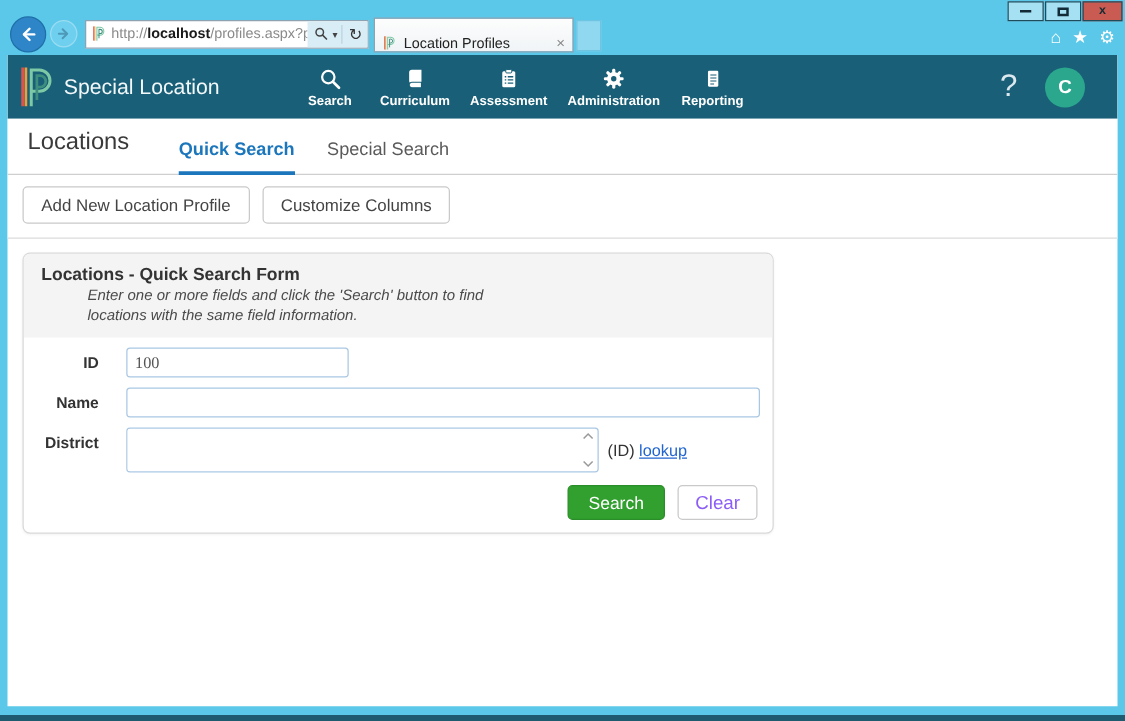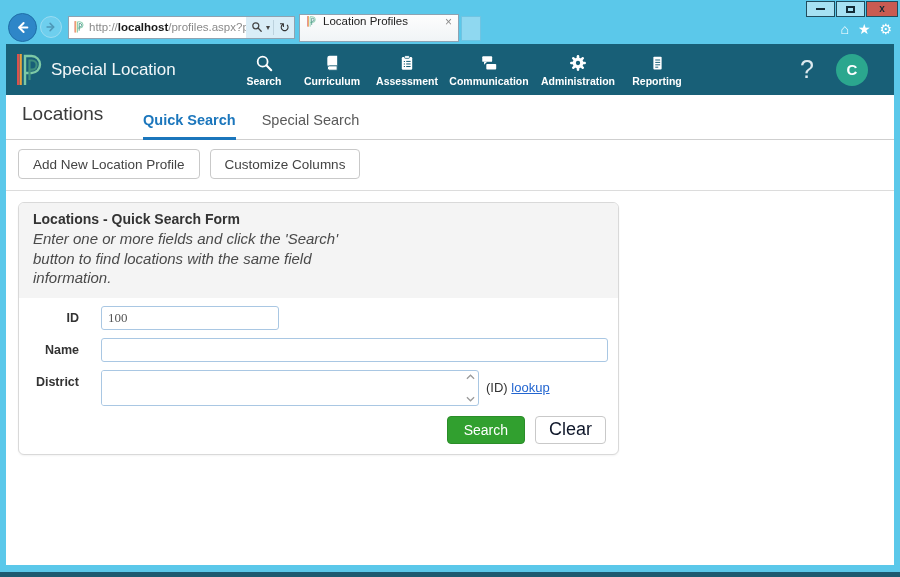--- a/index.html
+++ b/index.html
@@ -30,21 +30,21 @@
   .url-box { width:227px; height:23px; background:#fff; border:1px solid #8EA3B2; display:flex;
              align-items:center; padding-left:4px; overflow:hidden; }
   .url-text { flex:1; font-size:11.5px; white-space:nowrap; overflow:hidden; color:#8A8A8A; margin-left:4px; }
   .url-text b { color:#1A1A1A; font-weight:bold; }
   .url-icons { display:flex; align-items:center; gap:3px; background:#D9EDF7; height:100%; padding:0 4px 0 5px; flex:none; }
   .url-caret { font-size:8px; color:#444; }
   .url-refresh { font-size:13px; color:#333; border-left:1px solid #BCD2DE; padding-left:5px; }
 
   .browser-tab { margin-left:4px; width:160px; height:28px; margin-top:2px;
                  background:linear-gradient(#FDFDFD,#F0F4F6); border:1px solid #8EA3B2;
-                 display:flex; align-items:flex-start; padding:0 6px; }
+                 display:flex; align-items:flex-end; padding:0 6px; }
   .tab-title { font-size:11.5px; color:#222; margin-left:6px; white-space:nowrap; overflow:hidden; flex:1; }
   .tab-close { color:#8A8A8A; font-size:12px; margin-left:4px; }
   .newtab-stub { width:20px; height:25px; margin:3px 0 0 2px; background:#8FD8F0; border:1px solid #6FC4E2; }
 
   
   .browser-body { position:absolute; top:44px; left:6px; right:6px; bottom:12px; background:#fff; overflow:hidden; }
   .bottom-bar { position:absolute; left:0; right:0; bottom:0; height:5px; background:#1E5A70; }
 
   
   .navbar { height:51px; background:#185F77; display:flex; align-items:center; color:#fff; }
@@ -71,21 +71,21 @@
   .toolbar { display:flex; gap:10px; padding:9px 12px 11px; border-bottom:1px solid #DCDCDC; background:#fff; }
   .btn { background:#fff; border:1px solid #C9C9C9; border-radius:4px; color:#444;
          font-size:13.5px; padding:0 14px; height:30px; display:flex; align-items:center; cursor:pointer;
          font-family:"Liberation Sans", sans-serif; }
 
   
   .panel { margin:11px 12px; width:601px; border:1px solid #D9D9D9; border-radius:6px;
            box-shadow:0 1px 2px rgba(0,0,0,.05); overflow:hidden; background:#fff; }
   .panel-header { background:#F4F4F4; padding:8px 14px 10px; }
   .panel-title { font-size:14px; font-weight:bold; color:#333; }
-  .panel-desc { font-size:15px; font-style:italic; color:#4A4A4A; line-height:1.3; max-width:318px; margin-top:2px; }
+  .panel-desc { font-size:12px; font-style:italic; color:#4A4A4A; line-height:1.3; max-width:318px; margin-top:2px;margin-left:37px; }
   .panel-body { padding:8px 10px 10px; }
 
   .form-row { display:flex; align-items:flex-start; margin-bottom:8px; }
   .form-label { width:50px; flex:none; text-align:right; font-weight:bold; font-size:12.5px; color:#333;
                 padding-top:5px; margin-right:22px; }
   .text-input { border:1px solid #A9C7E3; border-radius:3px; height:24px; font-size:13px; color:#555;
                 padding:2px 6px; outline:none; font-family:Liberation Serif, serif; }
   .input-id { width:178px; }
   .input-name { width:548px; }
 
@@ -95,21 +95,21 @@
                     font-family:"Liberation Sans", sans-serif; }
   .district-scroll { width:15px; display:flex; flex-direction:column; justify-content:space-between;
                      align-items:center; padding:3px 0; }
   .row-suffix { align-self:center; font-size:13px; color:#333; margin-left:7px; white-space:nowrap; }
   .lookup-link { color:#2265D0; text-decoration:underline; cursor:pointer; }
 
   .form-actions { display:flex; justify-content:flex-end; gap:10px; margin-top:10px; padding-right:2px; }
   .btn-search { background:#31A02F; border:1px solid #2B8D29; color:#fff; font-size:14px; border-radius:4px;
                 height:28px; padding:0 16px; display:flex; align-items:center; cursor:pointer;
                 font-family:"Liberation Sans", sans-serif; }
-  .btn-clear { background:#fff; border:1px solid #C9C9C9; color:#0f172a; font-size:18px; border-radius:4px;
+  .btn-clear { background:#fff; border:1px solid #C9C9C9; color:#8b5cf6; font-size:15px; border-radius:4px;
                height:28px; padding:0 13px; display:flex; align-items:center; cursor:pointer;
                font-family:"Liberation Sans", sans-serif; }
 </style>
 </head>
 <body>
 
 <div class="window">
 
   <div class="win-btns">
     <div class="win-btn">
@@ -213,30 +213,20 @@
                   <line x1="6" y1="8" x2="7.5" y2="8"></line>
                   <line x1="9" y1="8" x2="14.5" y2="8"></line>
                   <line x1="6" y1="11.2" x2="7.5" y2="11.2"></line>
                   <line x1="9" y1="11.2" x2="14.5" y2="11.2"></line>
                   <line x1="6" y1="14.4" x2="7.5" y2="14.4"></line>
                   <line x1="9" y1="14.4" x2="14.5" y2="14.4"></line>
                 </g>
               </svg>
             </span>
           <span class="nlabel">Assessment</span>
-        </div>
-        <div class="nav-item w-comm">
-          <span class="nicon">
-              <svg width="18" height="18" viewBox="0 0 20 20">
-                <rect x="2.5" y="2.5" width="11" height="6.2" rx="1" fill="#fff"></rect>
-                <path d="M4.5 8.5 v3.4 l3.4 -3.4 z" fill="#fff"></path>
-                <rect x="7" y="11" width="11" height="6.2" rx="1" fill="#fff"></rect>
-              </svg>
-            </span>
-          <span class="nlabel">Communication</span>
         </div>
         <div class="nav-item w-admin">
           <span class="nicon">
               <svg width="18" height="18" viewBox="0 0 20 20">
                 <g fill="#fff">
                   <rect x="8.6" y="1.2" width="2.8" height="17.6" rx="1.2"></rect>
                   <rect x="8.6" y="1.2" width="2.8" height="17.6" rx="1.2" transform="rotate(45 10 10)"></rect>
                   <rect x="8.6" y="1.2" width="2.8" height="17.6" rx="1.2" transform="rotate(90 10 10)"></rect>
                   <rect x="8.6" y="1.2" width="2.8" height="17.6" rx="1.2" transform="rotate(135 10 10)"></rect>
                   <circle cx="10" cy="10" r="6"></circle>

